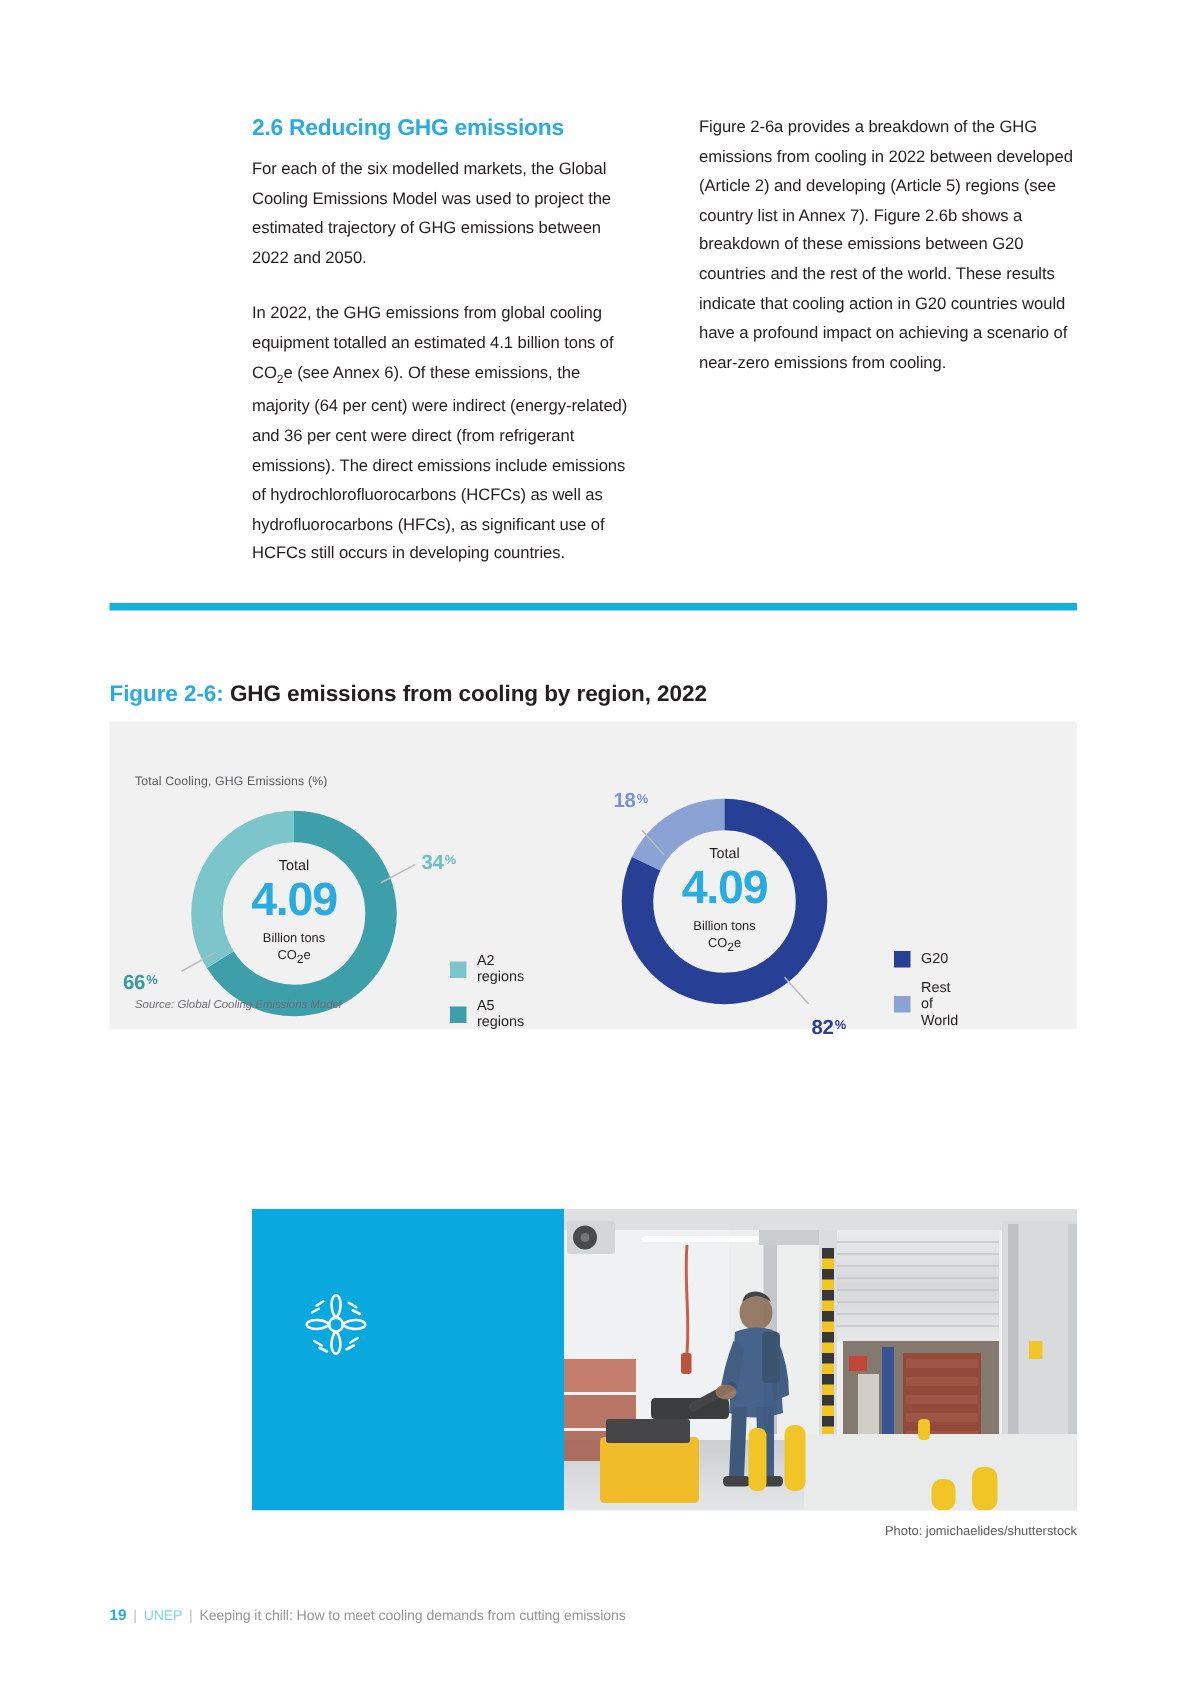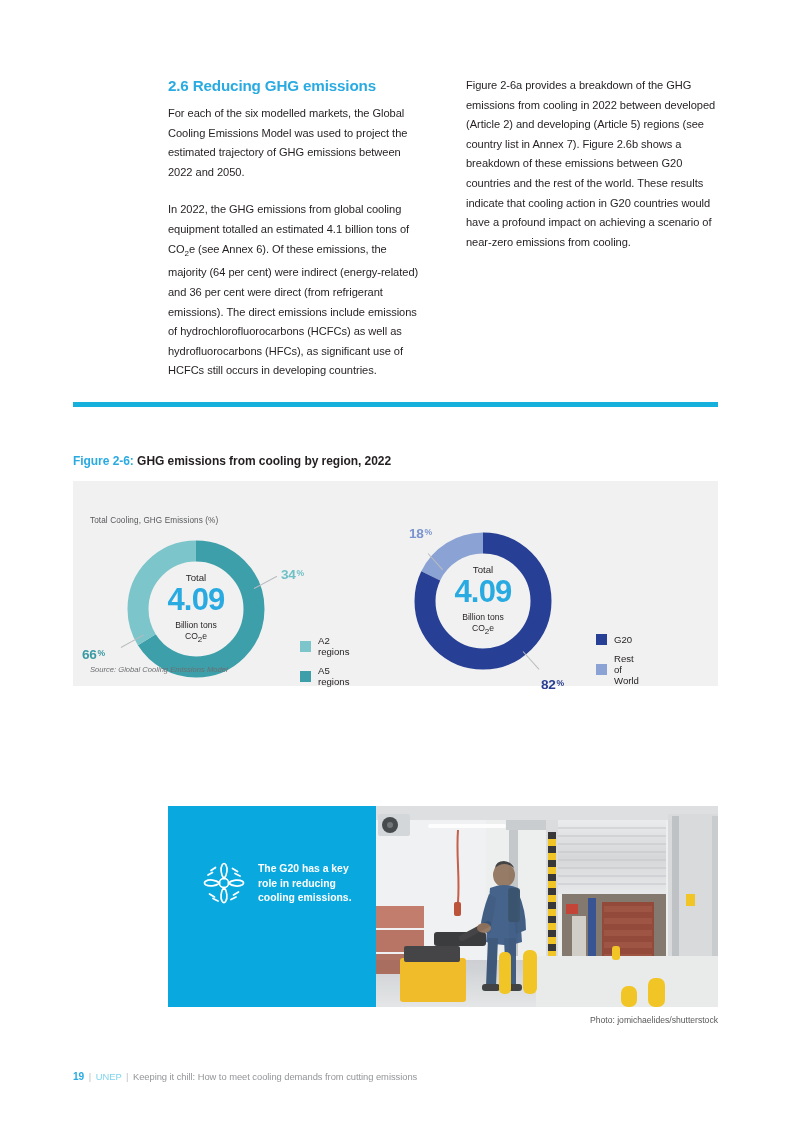--- a/index.html
+++ b/index.html
@@ -58,21 +58,21 @@
     width: 645px;
     height: 5px;
     background: #16b0dd;
   }
 
   
   .fig-caption {
     position: absolute;
     left: 73px;
     top: 454px;
-    font-size: 12px;
+    font-size: 15px;
     font-weight: bold;
     letter-spacing: -0.05px;
   }
   .fig-caption .num { color: #29abe2; }
   .fig-caption .ttl { color: #231f20; }
 
   .chart-panel {
     position: absolute;
     left: 73px;
     top: 481px;
@@ -350,21 +350,20 @@
         <path d="M37.5 14.5 L42.5 17.5"></path>
         <path d="M40 19.5 L45 22"></path>
         <path d="M43.5 38 L38.5 41"></path>
         <path d="M41 43 L36 45.5"></path>
         <path d="M20.5 13.5 L16 16.5"></path>
         <path d="M17.5 18.5 L13 21"></path>
         <path d="M14.5 40 L19.5 43"></path>
         <path d="M18 44.5 L23 47"></path>
       </svg>
     </div>
-    <div class="photo-left-text">The G20 has a key role in reducing cooling emissions.</div>
   </div>
 
   <div class="photo-right">
     <svg width="342" height="201" viewBox="0 0 342 201" preserveAspectRatio="none">
       <defs>
         <linearGradient id="flr" x1="0" y1="0" x2="0" y2="1">
           <stop offset="0%" stop-color="#c9cccf"></stop>
           <stop offset="100%" stop-color="#e3e5e6"></stop>
         </linearGradient>
         <linearGradient id="shut" x1="0" y1="0" x2="0" y2="1">

